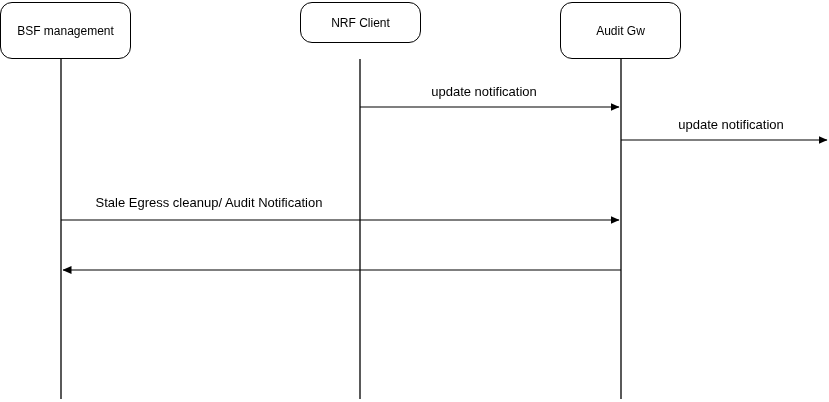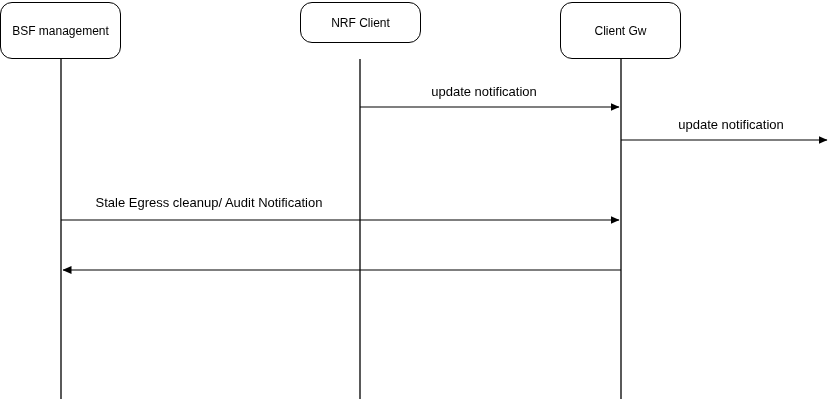--- a/index.html
+++ b/index.html
@@ -75,29 +75,29 @@
     </g>
 
     <g>
       <line x1="360" y1="107" x2="619" y2="107" stroke="#000000" stroke-width="1.2" marker-end="url(#arrowhead-right)"></line>
       <line x1="621" y1="140" x2="827" y2="140" stroke="#000000" stroke-width="1.2" marker-end="url(#arrowhead-right)"></line>
       <line x1="61" y1="220" x2="619" y2="220" stroke="#000000" stroke-width="1.2" marker-end="url(#arrowhead-right)"></line>
       <line x1="621" y1="270" x2="63" y2="270" stroke="#000000" stroke-width="1.2" marker-end="url(#arrowhead-left)"></line>
     </g>
   </svg>
 
-  <div class="participant-box" style="left:0px; top:2px; width:121px; height:57px;">
+  <div class="participant-box" style="left:0px; top:2px; width:131px; height:57px;">
     <span class="participant-label">BSF management</span>
   </div>
 
   <div class="participant-box" style="left:300px; top:2px; width:121px; height:41px;">
     <span class="participant-label">NRF Client</span>
   </div>
 
   <div class="participant-box" style="left:560px; top:2px; width:121px; height:57px;">
-    <span class="participant-label">Client Gw</span>
+    <span class="participant-label">Audit Gw</span>
   </div>
 
   <div class="msg-label" style="left:484px; top:91px;">update notification</div>
   <div class="msg-label" style="left:731px; top:124px;">update notification</div>
   <div class="msg-label" style="left:209px; top:202px;">Stale Egress cleanup/ Audit Notification</div>
 
 </div>
 
 </body></html>

